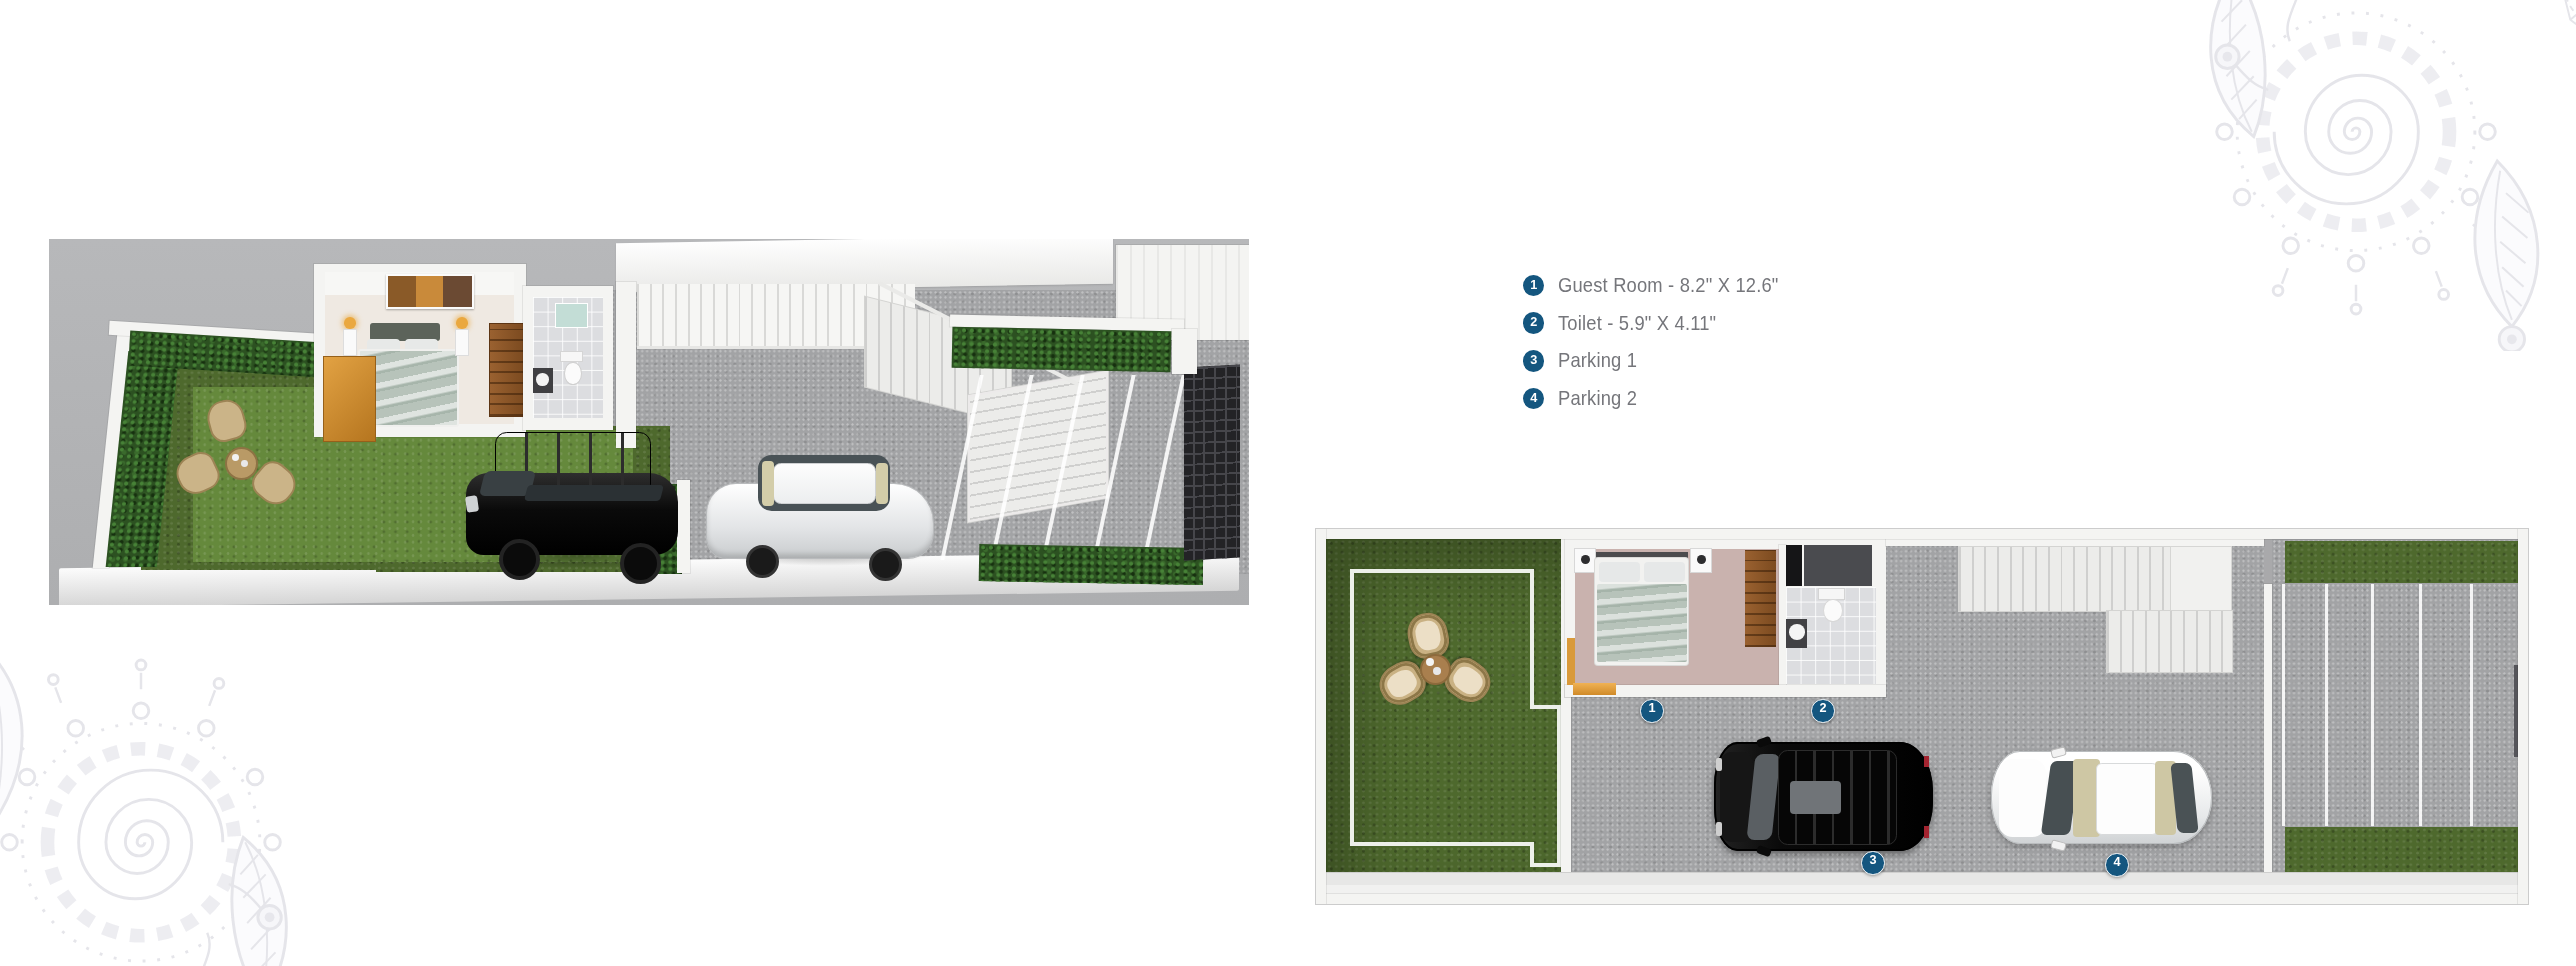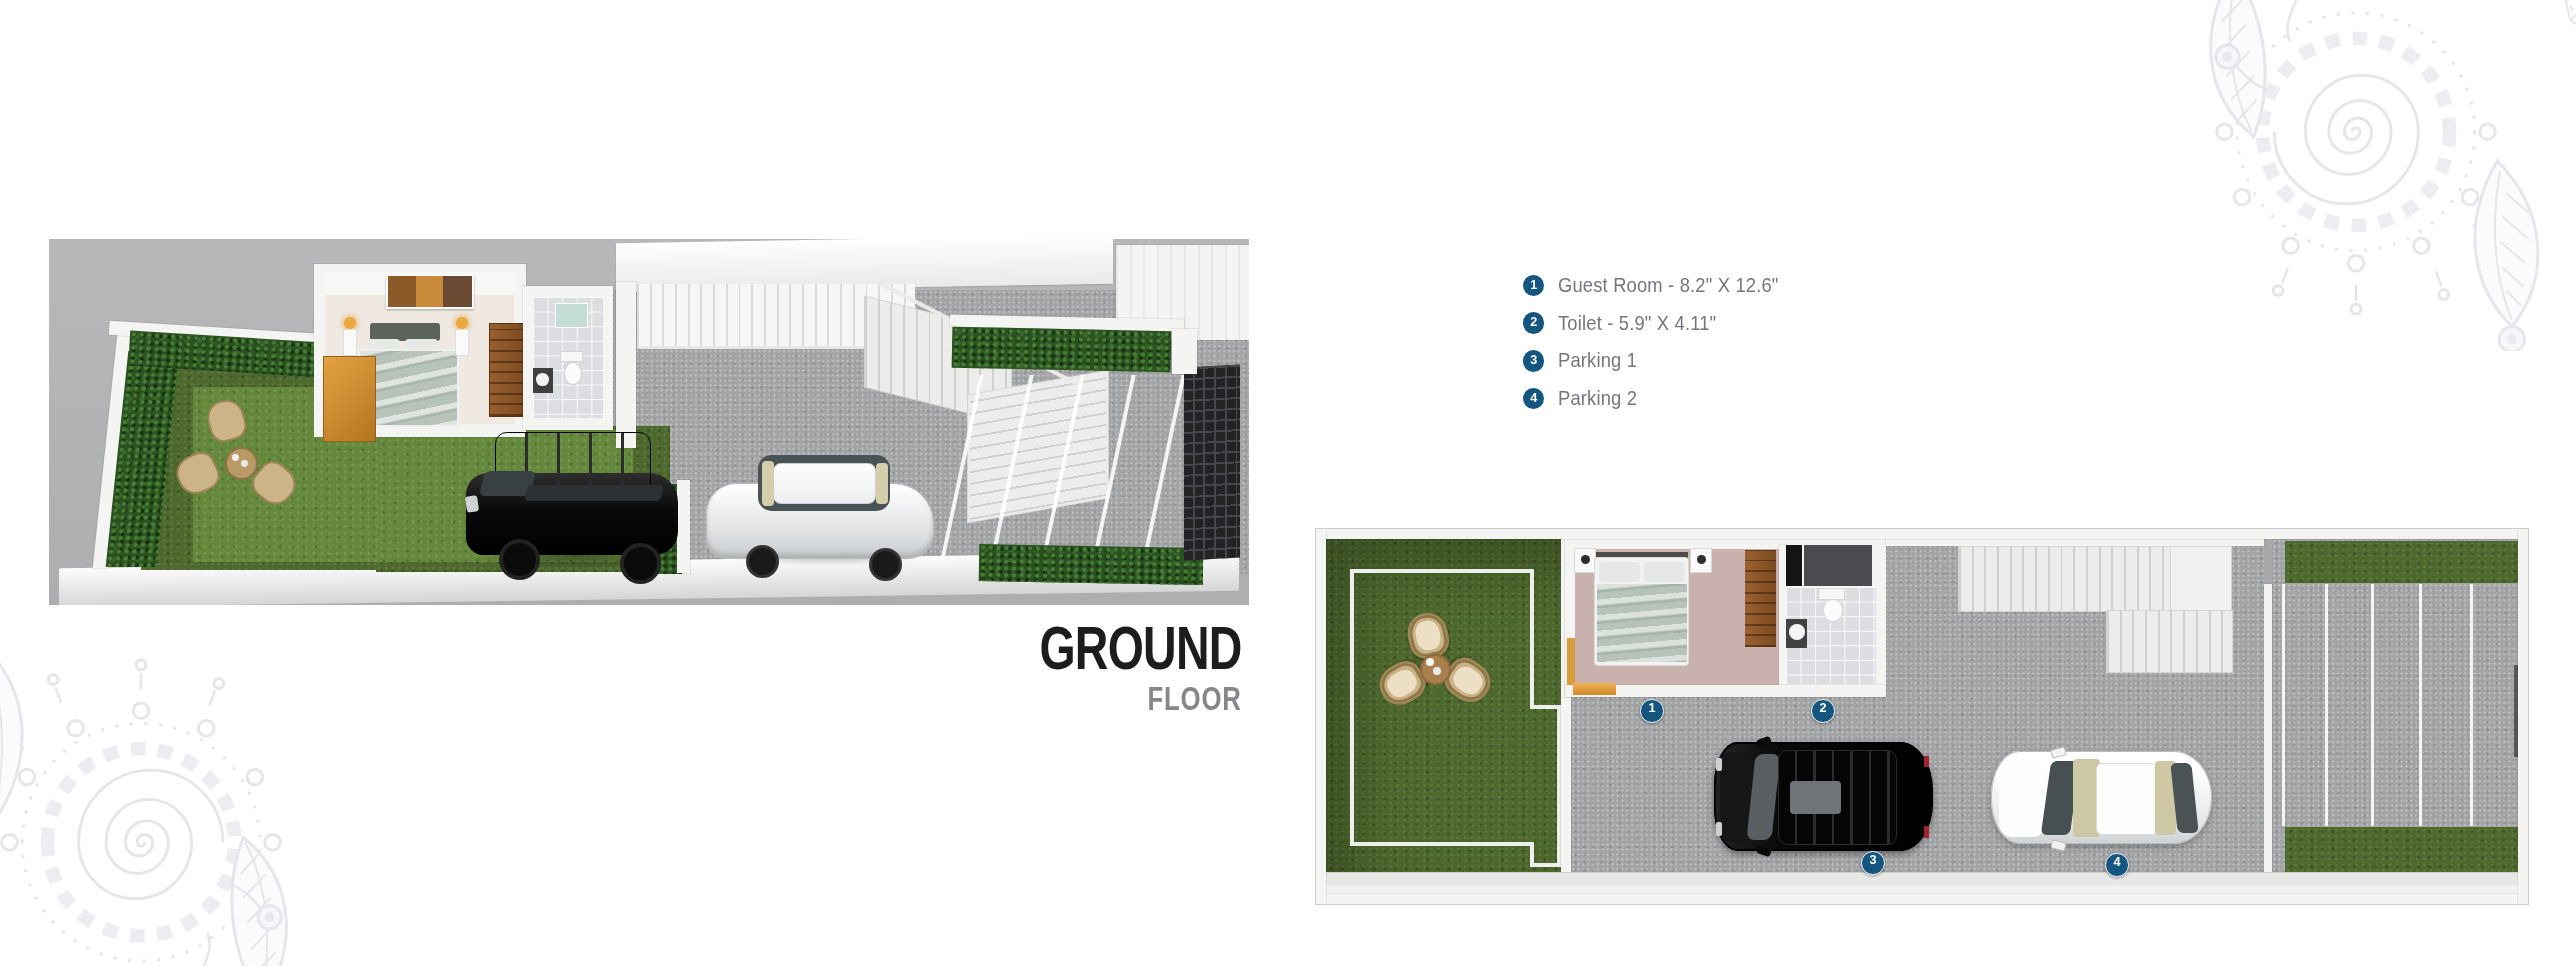--- a/index.html
+++ b/index.html
@@ -215,24 +215,20 @@
 
 6;background-color:#495256;border-radius:13.6px;"></div>
       <div class="abs" style="left:66px;top:7.8px;width:101px;height:39px;background:linear-gradient(#fdfdfd,#eceeef);border-radius:7.8px;border:1px solid #cfd1d3;"></div>
       <div class="abs" style="left:55px;top:5.8px;width:11.7px;height:45px;background:#d3cda9;border-radius:3.9px;"></div>
       <div class="abs" style="left:169px;top:7.8px;width:11.7px;height:41px;background:#d3cda9;border-radius:3.9px;"></div>
       <div class="abs" style="left:39px;top:90px;width:27px;height:27px;border-radius:50%;background:#1a1a1a;border:3.9px solid #333;"></div>
       <div class="abs" style="left:162px;top:93px;width:27px;height:27px;border-radius:50%;background:#1a1a1a;border:3.9px solid #333;"></div>
     </div>
   </div>
 
-  <div class="title">
-    <div class="l1">GROUND</div>
-    <div class="l2">FLOOR</div>
-  </div>
 
   <div class="legend">
     <div class="legend-row">
       <span class="bullet">1</span>
       <span class="legend-label">Guest Room - 8.2" X 12.6"</span>
     </div>
     <div class="legend-row">
       <span class="bullet">2</span>
       <span class="legend-label">Toilet - 5.9" X 4.11"</span>
     </div>

